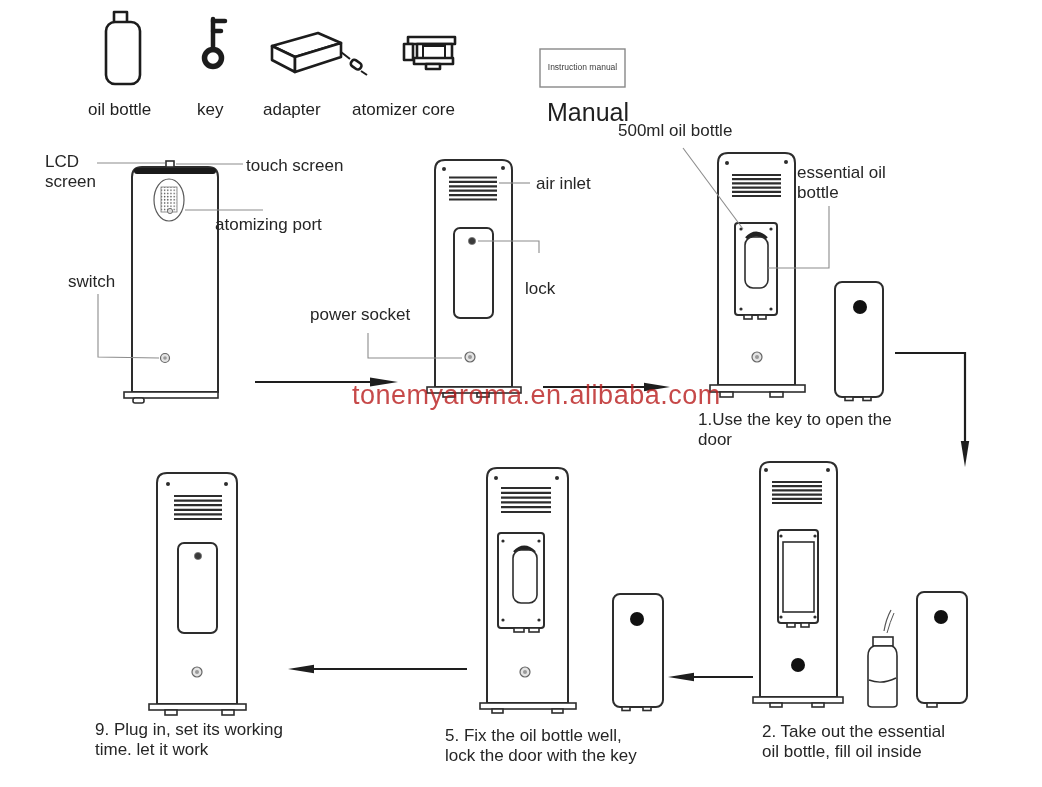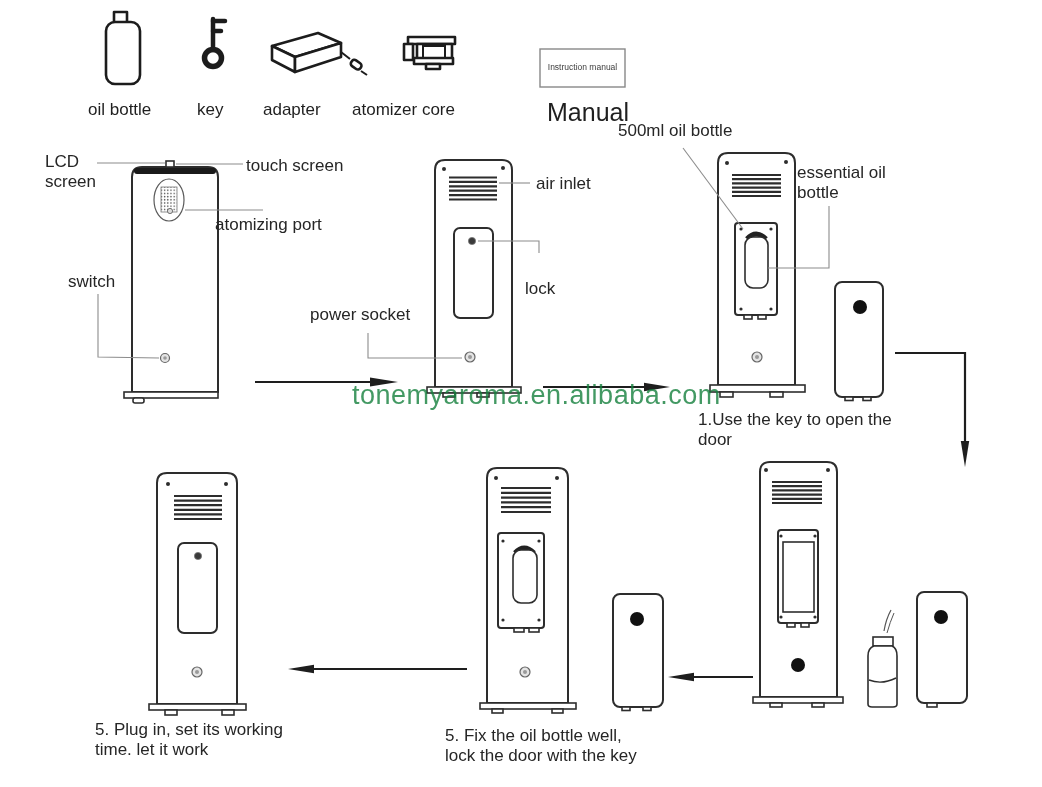--- a/index.html
+++ b/index.html
@@ -2,21 +2,21 @@
 <html><head>
 <meta charset="utf-8">
 <style>
   html,body{margin:0;padding:0;background:#ffffff;}
   #stage{position:relative;width:1042px;height:787px;background:#ffffff;overflow:hidden;
          font-family:"Liberation Sans", sans-serif;color:#262626;}
   #art{position:absolute;left:0;top:0;}
   .t{position:absolute;font-size:17px;line-height:1.18;white-space:pre-line;color:#262626;}
   .p{position:absolute;font-size:17px;color:#1f1f1f;white-space:nowrap;margin-top:8px;}
   .mini{position:absolute;font-size:8.5px;color:#3d3d3d;white-space:nowrap;}
-  .wm{position:absolute;font-size:27px;color:#15803d;opacity:.8;white-space:nowrap;letter-spacing:.5px;}
+  .wm{position:absolute;font-size:27px;color:#b91c1c;opacity:.8;white-space:nowrap;letter-spacing:.5px;}
   
   .ln{stroke:#2d2d2d;stroke-width:2;fill:#fff;}
   .lnthin{stroke:#2d2d2d;stroke-width:1.6;fill:#fff;}
   .bar{stroke:#2d2d2d;stroke-width:2.2;fill:none;}
   .leader{stroke:#8c8c8c;stroke-width:1.1;fill:none;}
   .arrow{stroke:#1e1e1e;stroke-width:2.2;fill:none;}
   .ahead{fill:#1e1e1e;stroke:none;}
   .scr{fill:#2d2d2d;stroke:none;}
   .lockdot{fill:#3a3a3a;stroke:#777;stroke-width:.8;}
   .sock{fill:#e4e4e4;stroke:#666;stroke-width:1.2;}
@@ -284,19 +284,21 @@
   <div class="t" style="left:68px;top:272px;">switch</div>
   <div class="t" style="left:536px;top:174px;">air inlet</div>
   <div class="t" style="left:525px;top:252px;margin-top:27px;">lock</div>
   <div class="t" style="left:310px;top:305px;">power socket</div>
   <div class="t" style="left:618px;top:121px;">500ml oil bottle</div>
   <div class="t" style="left:797px;top:163px;">essential oil
 bottle</div>
 
   <div class="t" style="left:698px;top:410px;">1.Use the key to open the
 door</div>
+  <div class="t" style="left:762px;top:722px;">2. Take out the essential
+oil bottle, fill oil inside</div>
   <div class="t" style="left:445px;top:726px;">5. Fix the oil bottle well,
 lock the door with the key</div>
-  <div class="t" style="left:95px;top:720px;">5. Plug in, set its working
+  <div class="t" style="left:95px;top:720px;">9. Plug in, set its working
 time. let it work</div>
 
   <div class="wm" style="left:352px;top:380px;">tonemyaroma.en.alibaba.com</div>
 </div>
 
 </body></html>

